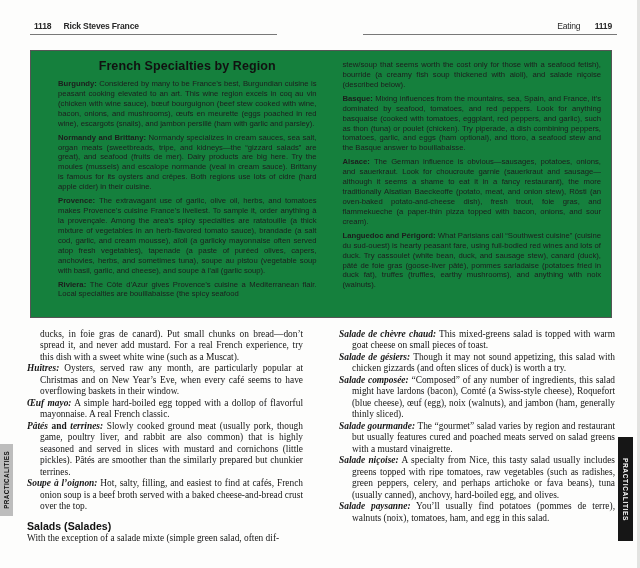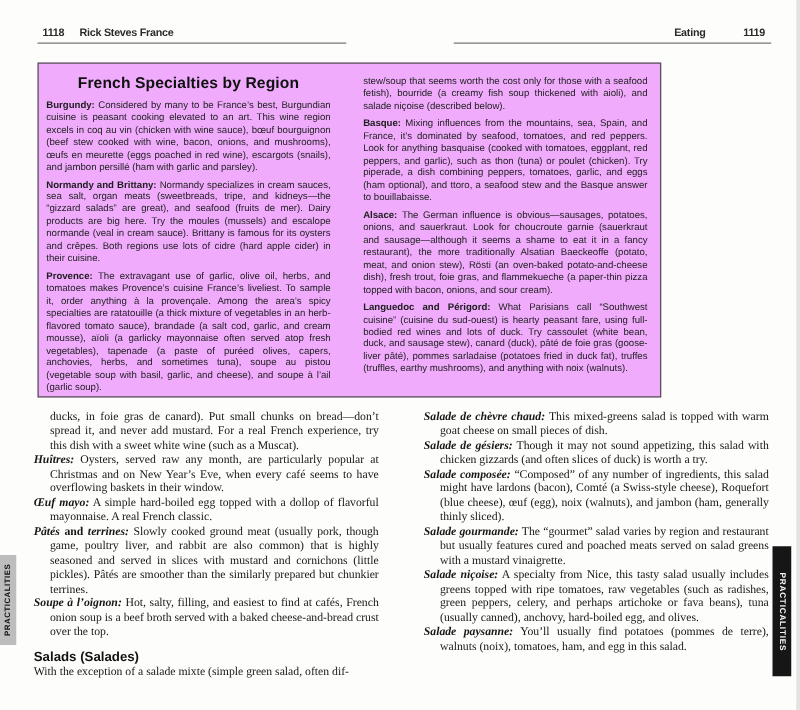--- a/index.html
+++ b/index.html
@@ -10,30 +10,30 @@
   .b{font-weight:bold;}
   .i{}
   .bi{font-weight:bold;font-style:italic;}
 
   
   .runhead{position:absolute;top:21px;font-size:8.6px;font-weight:700;letter-spacing:-0.2px;color:#2a2a2a;}
   .runhead-left{left:30px;}
   .runhead-right{right:24px;text-align:right;}
   .runhead .pageno{font-weight:600;margin:0 4px;}
   .runhead .booktitle{font-weight:600;margin-left:6px;}
-  .runhead .chapter{font-weight:700;margin-right:24px;}
+  .runhead .chapter{font-weight:400;margin-right:8px;}
   .rule{position:absolute;top:34px;height:1px;background:#787878;}
   .rule-left{left:30px;width:247px;}
   .rule-right{left:363px;width:254px;}
 
   
   .specialties-box{
-    position:absolute;left:30px;top:50px;width:499px;height:268px;
-    border:1.5px solid #555;box-sizing:border-box;background:#f0abfc;
-    padding:6px 10px 6px 6px;overflow:hidden;
+    position:absolute;left:30px;top:50px;width:582px;height:268px;
+    border:1.5px solid #555;box-sizing:border-box;background:#15803d;
+    padding:6px 10px 6px 27px;overflow:hidden;
   }
   .box-columns{display:flex;gap:26px;height:100%;}
   .box-col{flex:1 1 0;min-width:0;}
   .box-title{
     font-size:12.5px;font-weight:bold;text-align:center;color:#111;
     margin:2px 0 6px 0;letter-spacing:0.1px;
   }
   .bp{
     margin:0 0 4px 0;font-size:7.7px;line-height:1.29;text-align:justify;
     color:#1d1d1d;
@@ -111,21 +111,21 @@
   <div class="body-col">
     <p class="cont"><span>ducks, in </span><span class="i">foie gras de canard</span><span>). Put small chunks on bread—don’t spread it, and never add mustard. For a real French experience, try this dish with a sweet white wine (such as a Muscat).</span></p>
     <p class="entry"><span class="bi">Huîtres:</span><span> Oysters, served raw any month, are particularly popular at Christmas and on New Year’s Eve, when every café seems to have overflowing baskets in their window.</span></p>
     <p class="entry"><span class="bi">Œuf mayo:</span><span> A simple hard-boiled egg topped with a dollop of flavorful mayonnaise. A real French classic.</span></p>
     <p class="entry"><span class="bi">Pâtés</span><span class="b"> and </span><span class="bi">terrines:</span><span> Slowly cooked ground meat (usually pork, though game, poultry liver, and rabbit are also common) that is highly seasoned and served in slices with mustard and </span><span class="i">cornichons</span><span> (little pickles). Pâtés are smoother than the similarly prepared but chunkier </span><span class="i">terrines</span><span>.</span></p>
     <p class="entry"><span class="bi">Soupe à l’oignon:</span><span> Hot, salty, filling, and easiest to find at cafés, French onion soup is a beef broth served with a baked cheese-and-bread crust over the top.</span></p>
     <div class="salads-heading"><span>Salads </span><span class="i">(Salades)</span></div>
     <p class="plain"><span>With the exception of a </span><span class="i">salade mixte</span><span> (simple green salad, often dif-</span></p>
   </div>
   <div class="body-col">
-    <p class="entry"><span class="bi">Salade de chèvre chaud:</span><span> This mixed-greens salad is topped with warm goat cheese on small pieces of dish.</span></p>
+    <p class="entry"><span class="bi">Salade de chèvre chaud:</span><span> This mixed-greens salad is topped with warm goat cheese on small pieces of toast.</span></p>
     <p class="entry"><span class="bi">Salade de gésiers:</span><span> Though it may not sound appetizing, this salad with chicken gizzards (and often slices of duck) is worth a try.</span></p>
     <p class="entry"><span class="bi">Salade composée:</span><span> “Composed” of any number of ingredients, this salad might have </span><span class="i">lardons</span><span> (bacon), Comté (a Swiss-style cheese), Roquefort (blue cheese), </span><span class="i">œuf</span><span> (egg), </span><span class="i">noix</span><span> (walnuts), and </span><span class="i">jambon</span><span> (ham, generally thinly sliced).</span></p>
     <p class="entry"><span class="bi">Salade gourmande:</span><span> The “gourmet” salad varies by region and restaurant but usually features cured and poached meats served on salad greens with a mustard vinaigrette.</span></p>
     <p class="entry"><span class="bi">Salade niçoise:</span><span> A specialty from Nice, this tasty salad usually includes greens topped with ripe tomatoes, raw vegetables (such as radishes, green peppers, celery, and perhaps artichoke or fava beans), tuna (usually canned), anchovy, hard-boiled egg, and olives.</span></p>
     <p class="entry"><span class="bi">Salade paysanne:</span><span> You’ll usually find potatoes </span><span class="i">(pommes de terre)</span><span>, walnuts </span><span class="i">(noix)</span><span>, tomatoes, ham, and egg in this salad.</span></p>
   </div>
 </div>
 
 <div class="tab-left">
   <span>PRACTICALITIES</span>

